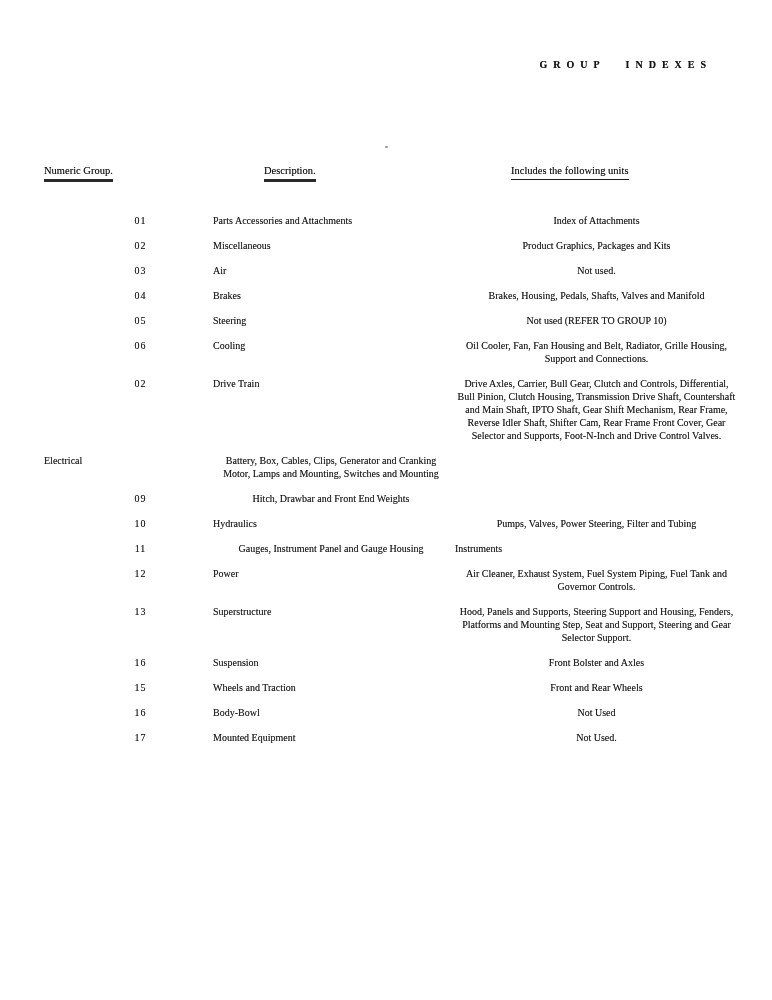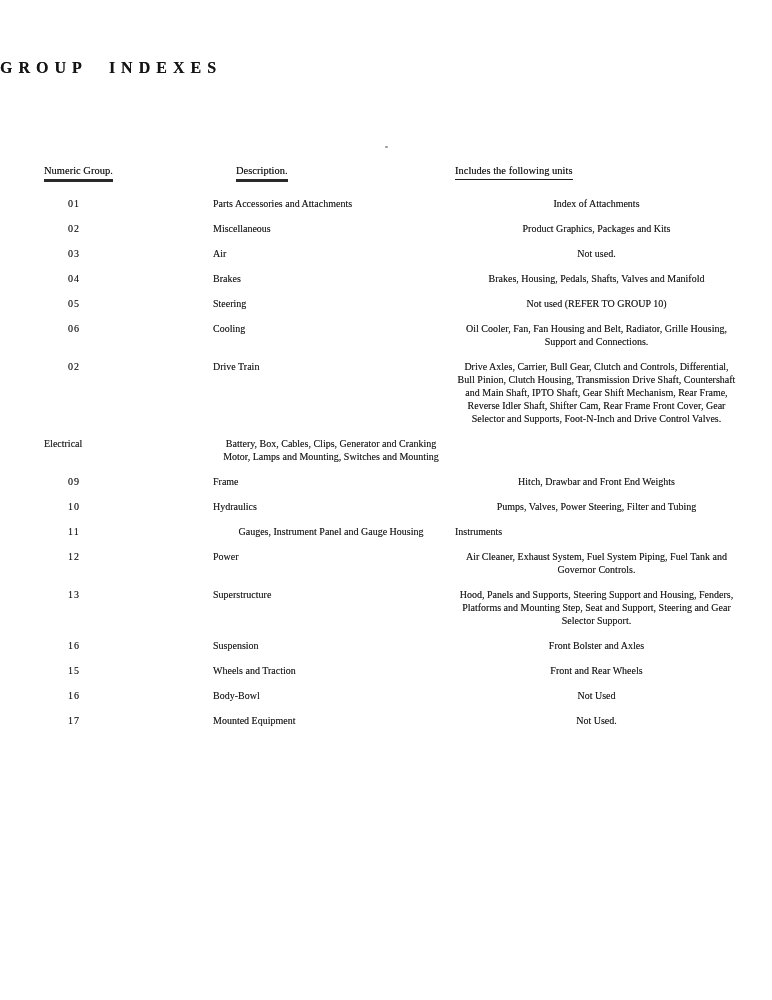--- a/index.html
+++ b/index.html
@@ -19,22 +19,22 @@
     position: absolute;
     inset: 0;
     background: #ffffff;
     overflow: hidden;
   }
   .title {
     position: absolute;
     top: 59px;
     left: 0;
     width: 712px;
-    text-align: left;
-    font-size: 16px;
+    text-align: right;
+    font-size: 10px;
     font-weight: 700;
     letter-spacing: 6px;
     word-spacing: 12px;
     color: #141414;
     text-shadow: 0 0 0.5px rgba(0,0,0,0.6);
   }
   .scan-dot {
     position: absolute;
     left: 385px;
     top: 146px;
@@ -49,21 +49,22 @@
     top: 164px;
     width: 700px;
     font-size: 10px;
     line-height: 13px;
   }
   .thead, .row {
     display: grid;
     grid-template-columns: 169px 242px 289px;
   }
   .thead {
-    margin-bottom: 15px;
+    margin-bottom: 32px;
+    gap: 28px;
   }
   .th span {
     display: inline-block;
     padding-bottom: 2px;
     font-size: 10.5px;
     color: #141414;
     text-shadow: 0 0 0.5px rgba(0,0,0,0.55);
   }
   .th.col-group span { border-bottom: 3px solid #2a2a2a; }
   .th.col-desc  { padding-left: 23px; }
@@ -71,20 +72,21 @@
   .th.col-incl span { border-bottom: 1.6px solid #1c1c1c; }
   .row {
     margin-bottom: 12px;
   }
   .cell {
     text-shadow: 0 0 0.4px rgba(0,0,0,0.5);
   }
   .cell.col-group {
     padding-left: 24px;
     letter-spacing: 1px;
+    text-align: center;
   }
   .cell.col-desc {
   }
   .cell.col-incl {
     padding-right: 6px;
     text-align: center;
   }
 </style>
 </head>
 <body>
@@ -142,21 +144,20 @@
           <div class="cell col-group">02</div>
           <div class="cell col-desc">Drive Train</div>
           <div class="cell col-incl">Drive Axles, Carrier, Bull Gear, Clutch and Controls, Differential, Bull Pinion, Clutch Housing, Transmission Drive Shaft, Countershaft and Main Shaft, IPTO Shaft, Gear Shift Mechanism, Rear Frame, Reverse Idler Shaft, Shifter Cam, Rear Frame Front Cover, Gear Selector and Supports, Foot-N-Inch and Drive Control Valves.</div>
         </div>
         <div class="row">
           <div class="cell col-desc">Electrical</div>
           <div class="cell col-incl">Battery, Box, Cables, Clips, Generator and Cranking Motor, Lamps and Mounting, Switches and Mounting</div>
         </div>
         <div class="row">
           <div class="cell col-group">09</div>
-          <div class="cell col-desc">Frame</div>
           <div class="cell col-incl">Hitch, Drawbar and Front End Weights</div>
         </div>
         <div class="row">
           <div class="cell col-group">10</div>
           <div class="cell col-desc">Hydraulics</div>
           <div class="cell col-incl">Pumps, Valves, Power Steering, Filter and Tubing</div>
         </div>
         <div class="row">
           <div class="cell col-group">11</div>
           <div class="cell col-incl">Gauges, Instrument Panel and Gauge Housing</div>

